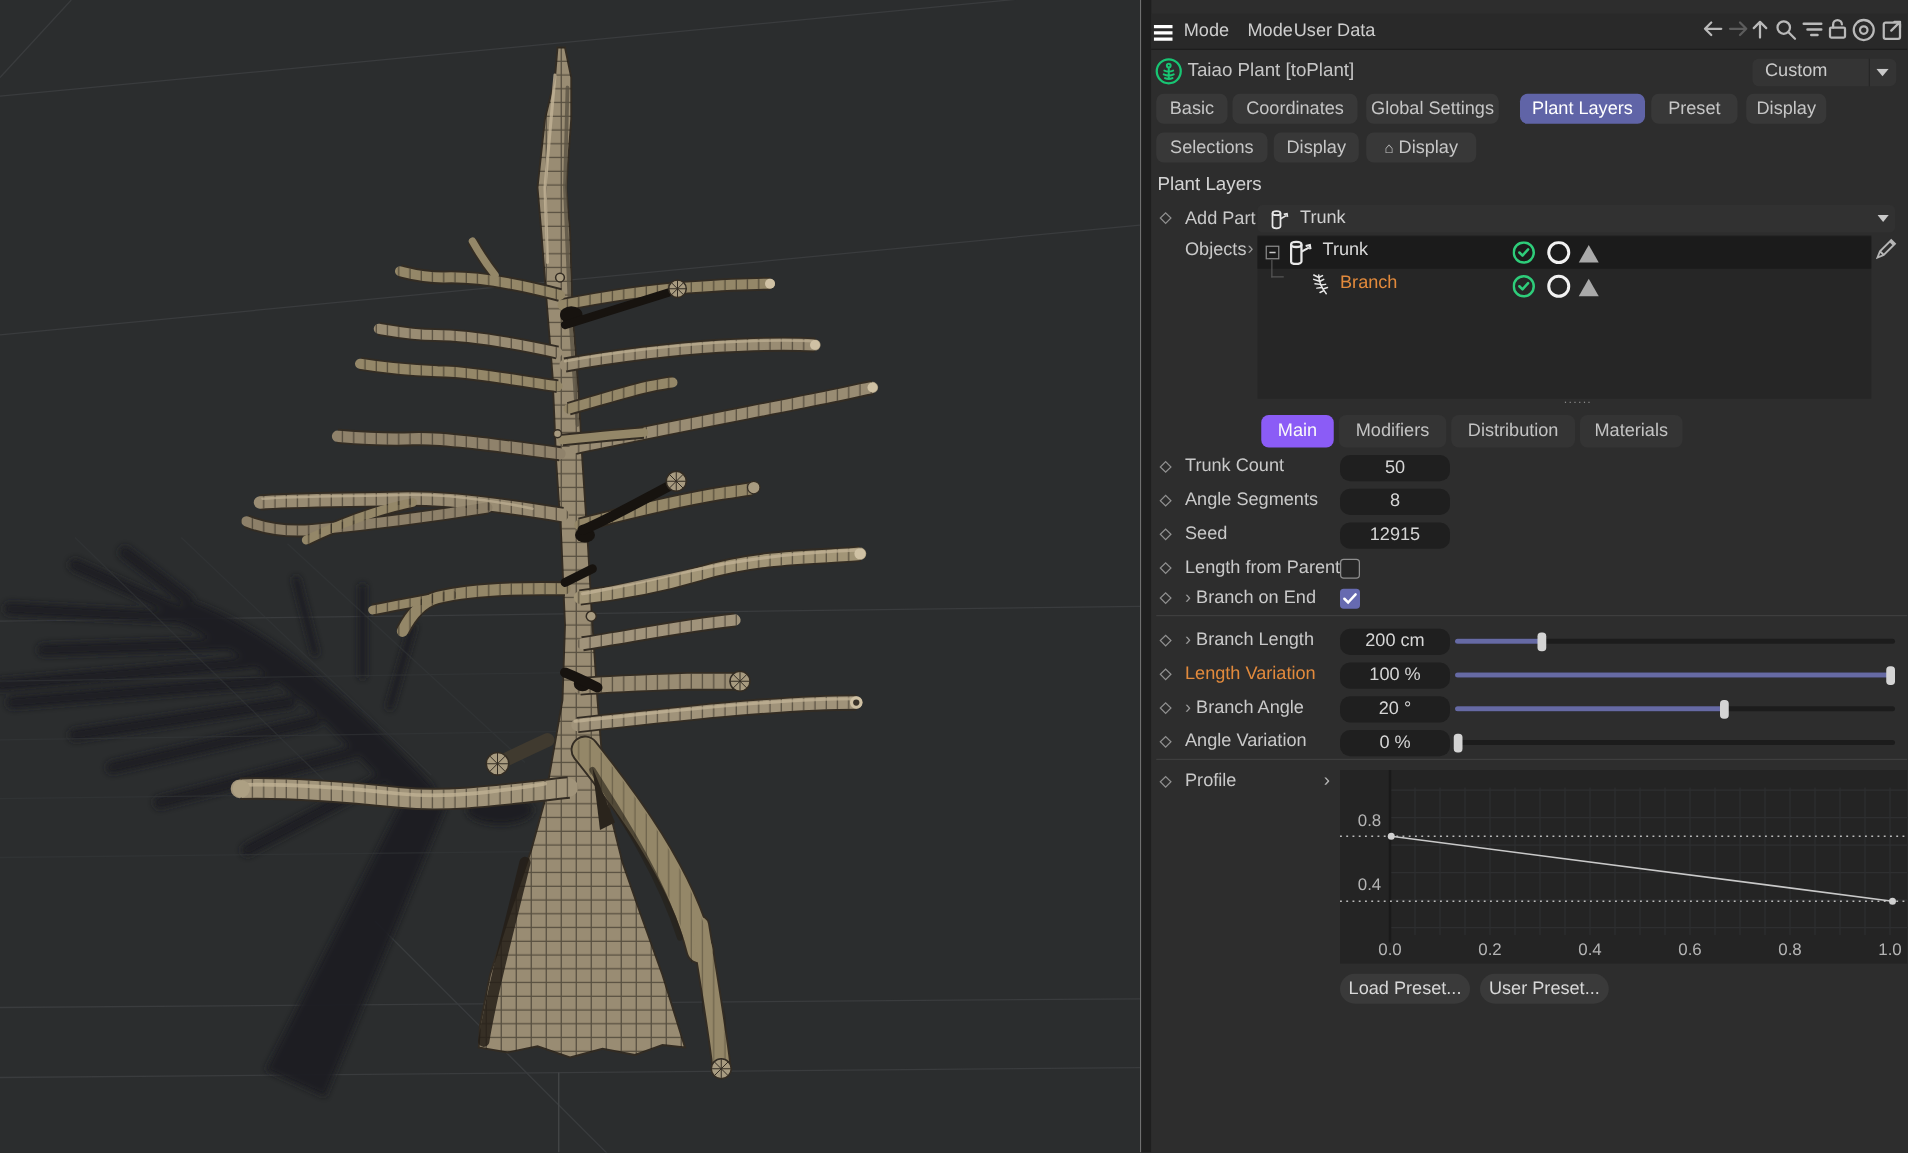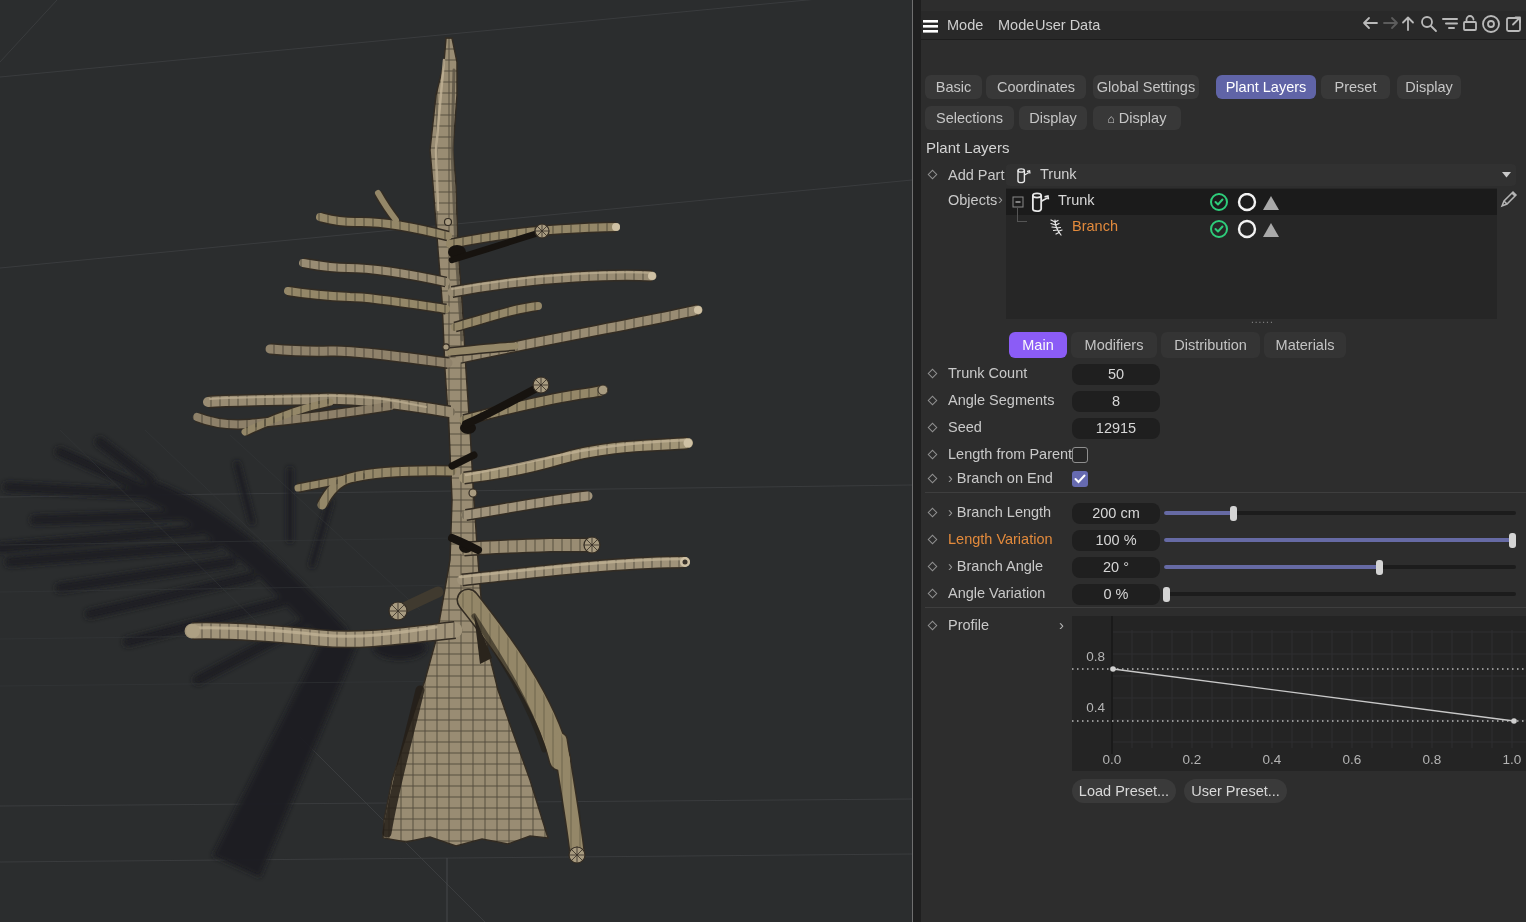--- a/index.html
+++ b/index.html
@@ -249,20 +249,37 @@
         <path d="M82 5 h14 M85 9.5 h11 M88 14 h5" stroke-width="2"></path>
         <rect x="103" y="8" width="12" height="8" rx="1"></rect>
             <path d="M105.5 8 V5.5 a3.5 3.5 0 0 1 7 0"></path>
         <circle cx="130" cy="10" r="8"></circle>
             <circle cx="130" cy="10" r="3"></circle>
         <rect x="146" y="4" width="13" height="13" rx="1.5"></rect>
             <path d="M152 10.5 L159 3.5 M154.5 3.5 h4.5 v4.5"></path>
       </g>
     </svg>
   </div>
+  <div class="abs" style="left:0;top:30px;width:605px;height:30px">
+    <svg class="abs" style="left:3px;top:5px" width="22" height="22" viewBox="0 0 22 22">
+      <circle cx="11" cy="11" r="9.6" fill="none" stroke="#18c573" stroke-width="1.8"></circle>
+      <g stroke="#18c573" stroke-width="1.6" fill="none" stroke-linecap="round">
+        <circle cx="11" cy="6.4" r="1.5"></circle>
+        <path d="M11 8 V17 M7.5 10.5 Q11 12 14.5 10.5 M7 13.5 Q11 15.5 15 13.5 M8 16.5 Q11 18 14 16.5"></path>
+      </g>
+    </svg>
+    <div class="lbl" style="left:29px;top:7px;font-size:15px;color:#c6c6c6">Taiao Plant [toPlant]</div>
+    <div class="abs" style="left:481px;top:6px;width:115px;height:22px;background:#343434;border-radius:5px;">
+      <div class="lbl" style="left:10px;top:2px;color:#cbcbcb">Custom</div>
+      <div class="abs" style="left:93px;top:0;width:1px;height:22px;background:#272727"></div>
+      <svg class="abs" style="left:99px;top:8px" width="11" height="7">
+            <path d="M0 0 L10 0 L5 6 Z" fill="#c9c9c9"></path>
+          </svg>
+    </div>
+  </div>
   <div class="tab" style="left:4px;top:64px;width:57px">Basic</div>
   <div class="tab" style="left:65px;top:64px;width:100px">Coordinates</div>
   <div class="tab" style="left:172px;top:64px;width:106px">Global Settings</div>
   <div class="tab active" style="left:295px;top:64px;width:100px">Plant Layers</div>
   <div class="tab" style="left:400px;top:64px;width:69px">Preset</div>
   <div class="tab" style="left:476px;top:64px;width:64px">Display</div>
   <div class="tab" style="left:4px;top:95px;width:89px">Selections</div>
   <div class="tab" style="left:98px;top:95px;width:68px">Display</div>
   <div class="tab" style="left:172px;top:95px;width:88px"><span style="font-size:12px">⌂</span> Display</div>
   <div class="lbl" style="left:5px;top:128px;font-size:15px;color:#d4d4d4">Plant Layers</div>

